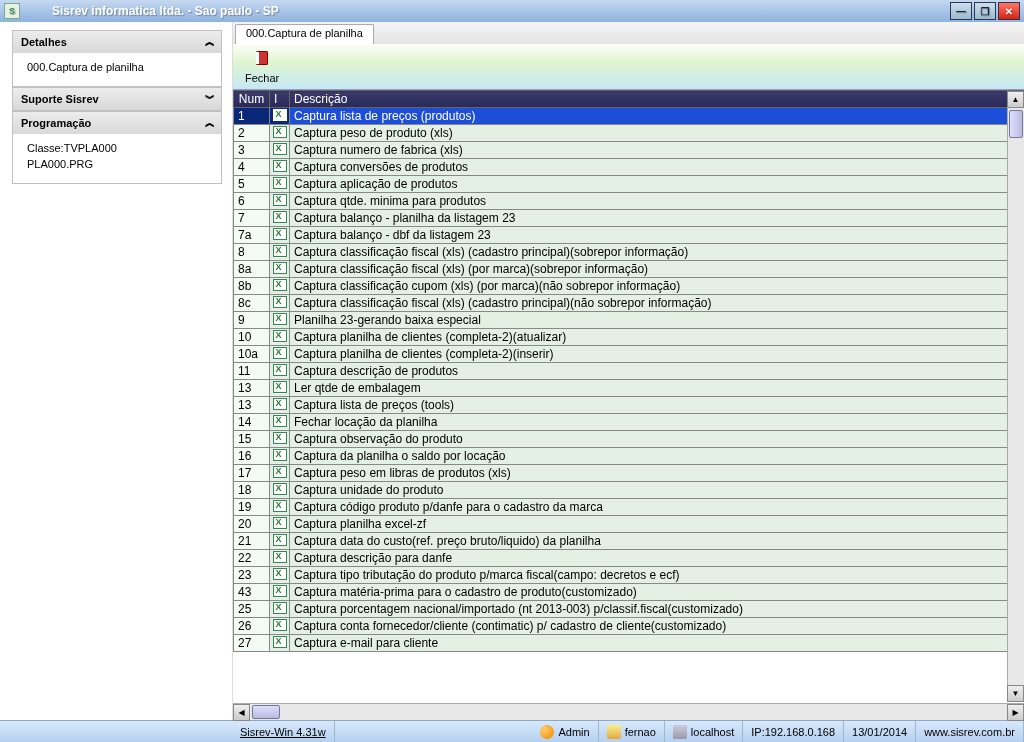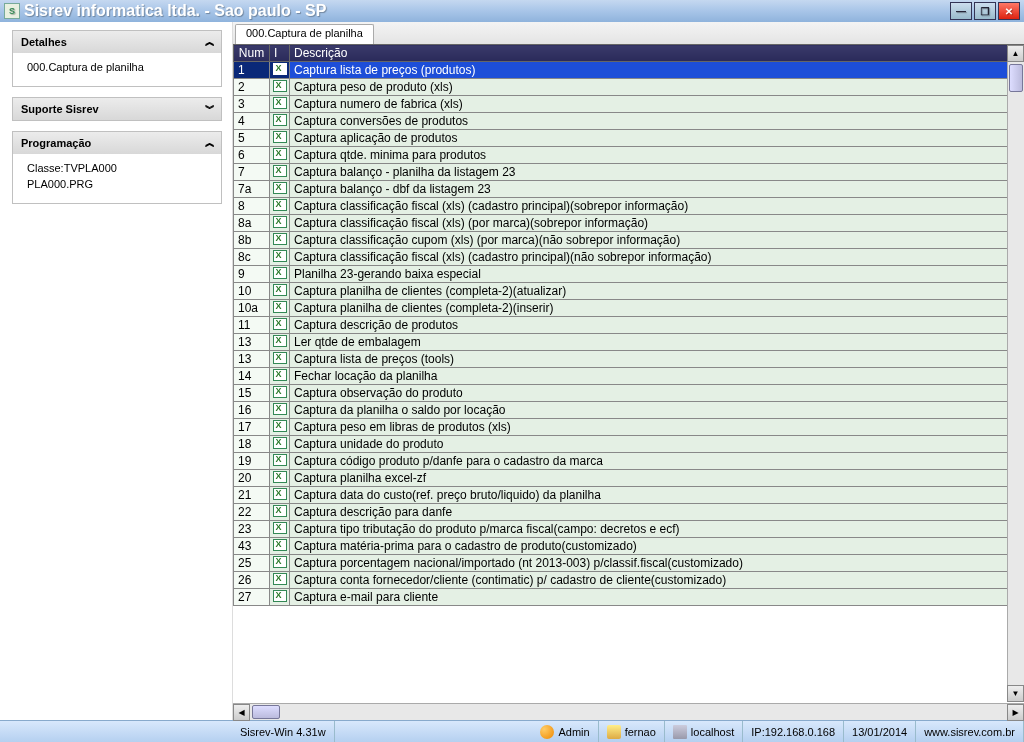--- a/index.html
+++ b/index.html
@@ -6,31 +6,31 @@
   body { font-family: Tahoma, Arial, sans-serif; font-size: 11px; background: #fff; overflow: hidden; }
   
   
   .titlebar {
     height: 22px;
     background: linear-gradient(to bottom, #c5d8f0 0%, #a8c5e8 50%, #8fb3dc 100%);
     display: flex; align-items: center; padding: 0 4px; color: #fff; font-weight: bold;
     text-shadow: 1px 1px 1px rgba(0,0,0,0.3);
   }
   .titlebar .app-icon { width: 16px; height: 16px; background: #e8f0e0; border: 1px solid #7a9; margin-right: 4px; display:inline-flex;align-items:center;justify-content:center;font-size:9px;color:#385;}
-  .titlebar .title-text { flex: 1; font-size: 16px; }
+  .titlebar .title-text { flex: 1; font-size: 12px; margin-left: 28px; }
   .winbtns { display: flex; gap: 2px; }
   .winbtn { width: 22px; height: 18px; border: 1px solid #335; display:flex;align-items:center;justify-content:center; font-size:10px; font-weight:bold;}
   .winbtn.min { background: linear-gradient(#cde,#9bc); color:#223;}
   .winbtn.max { background: linear-gradient(#cde,#9bc); color:#223;}
   .winbtn.close { background: linear-gradient(#f76,#d21); color:#fff;}
   
   
   .workspace { display:flex; height: calc(742px - 22px - 22px); }
   
-  .sidebar { width: 232px; background:#fff; padding: 8px 10px 8px 12px; display:flex;flex-direction:column;gap:10px;}
+  .sidebar { width: 232px; background:#fff; padding: 8px 10px 8px 12px; display:flex;flex-direction:column;gap:0;}
   .panel { border:1px solid #c0c0c0; background:#fff;}
   .panel-header { background: linear-gradient(#ececec,#d8d8d8); padding:4px 8px; font-weight:bold; display:flex;justify-content:space-between;align-items:center; cursor:pointer;}
   .panel-header .chev { font-size:10px; letter-spacing:-2px;}
   .panel-body { padding:6px 10px 10px 14px; font-size:11px; line-height:1.5;}
   
   .content { flex:1; display:flex;flex-direction:column; border-left:1px solid #ddd;}
   
   .tabbar { height: 22px; background: linear-gradient(#f4f4f4,#e4e4e4); display:flex;align-items:flex-end; padding-left:2px;}
   .tab { height:20px; background:#fff; border:1px solid #aaa; border-bottom:none; padding:2px 10px; font-size:11px; border-radius:2px 2px 0 0;}
   
@@ -61,21 +61,21 @@
   .vscroll-btn.up{top:-17px;right:0;}
   .vscroll-btn.dn{bottom:-17px;right:0;}
   .hscroll { height:17px; background:#e8e8e8; border-top:1px solid #aaa; display:flex;align-items:center;}
   .hscroll-btn{width:17px;height:17px;background:linear-gradient(#eee,#ccc);border:1px solid #888;display:flex;align-items:center;justify-content:center;font-size:8px;}
   .hscroll-track{flex:1;height:17px;position:relative;}
   .hscroll-thumb{position:absolute;left:2px;top:1px;height:14px;width:28px;background:linear-gradient(#ddf,#bbd);border:1px solid #779;border-radius:2px;}
   
   .statusbar { height:22px; background:linear-gradient(#d8e8fc,#b5d0f0); display:flex;align-items:center; font-size:11px; border-top:1px solid #8ac;}
   .statusbar .seg { padding:0 8px; border-right:1px solid #9bc; height:100%; display:flex;align-items:center;gap:4px;}
   .statusbar .seg.first{flex:0 0 232px; border-right:none;}
-  .statusbar .seg.grow{flex:0 0 auto;}
+  .statusbar .seg.grow{flex:0 0 auto;text-decoration:underline;}
   .sb-icon{width:14px;height:14px;display:inline-block;}
   .sb-user{background:radial-gradient(circle at 30% 30%, #fc6, #e80);border-radius:50%;}
   .sb-db{background:linear-gradient(#fe8,#da4);border-radius:2px;}
   .sb-srv{background:linear-gradient(#ccd,#99a);border-radius:1px;}
 </style>
 </head>
 <body>
 
 <div class="titlebar">
   <span class="app-icon">S</span>
@@ -113,20 +113,28 @@
       <div class="panel-body">
         <div>Classe:TVPLA000</div>
         <div>PLA000.PRG</div>
       </div>
     </div>
   </div>
 
   <div class="content">
     <div class="tabbar">
       <div class="tab">000.Captura de planilha</div>
+    </div>
+    <div class="toolbar">
+      <div class="tb-item">
+        <div class="tb-icon">
+            <div class="book-icon"></div>
+          </div>
+        <div>Fechar</div>
+      </div>
     </div>
     <div class="gridwrap">
       <table class="grid">
         <thead>
           <tr>
             <th class="col-num">Num</th>
             <th class="col-i">I</th>
             <th class="col-desc">Descrição</th>
           </tr>
         </thead>

